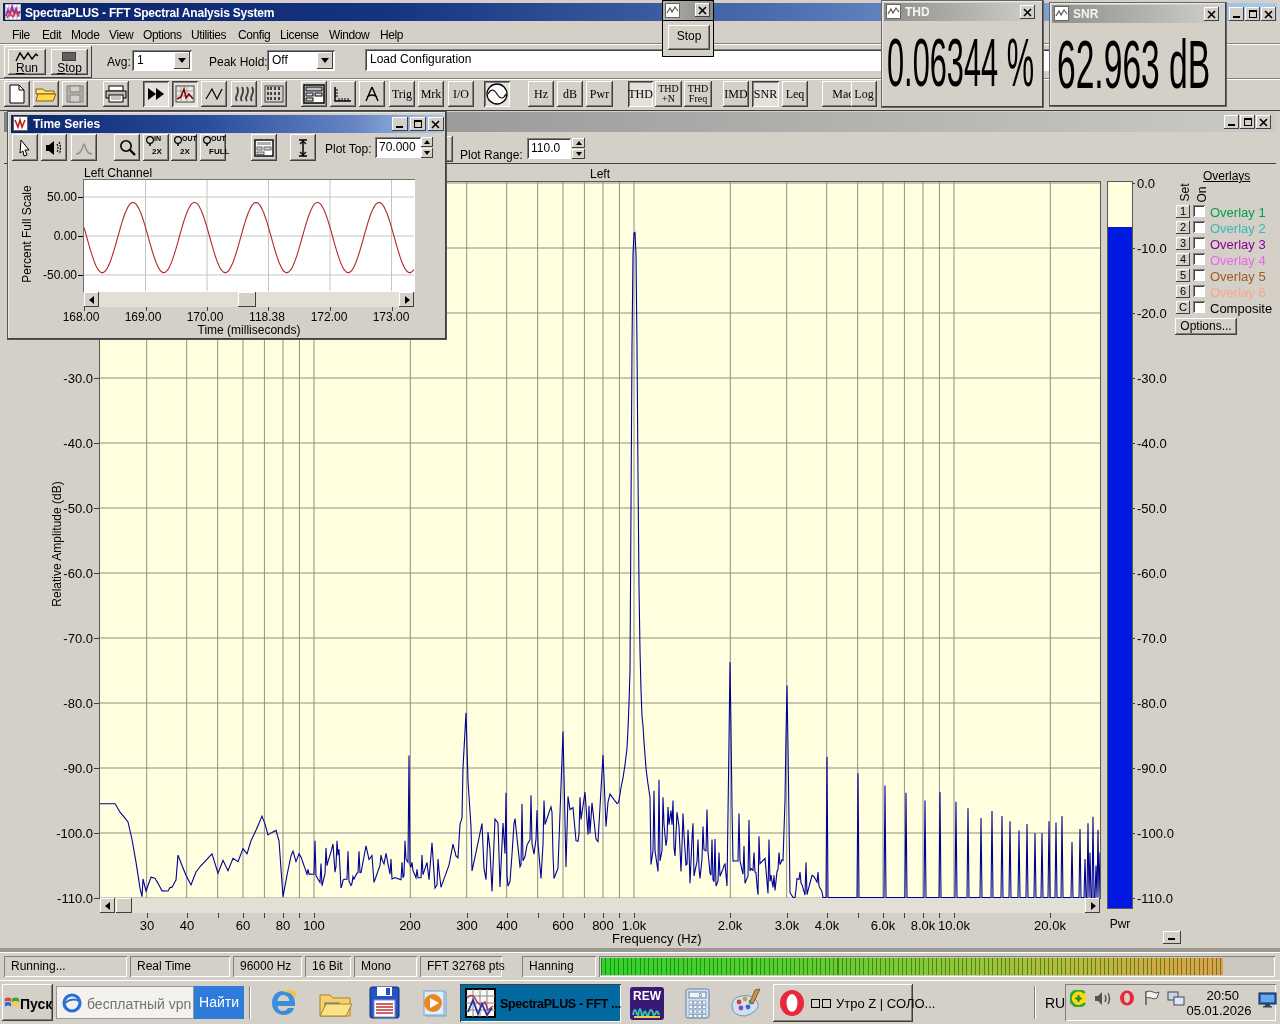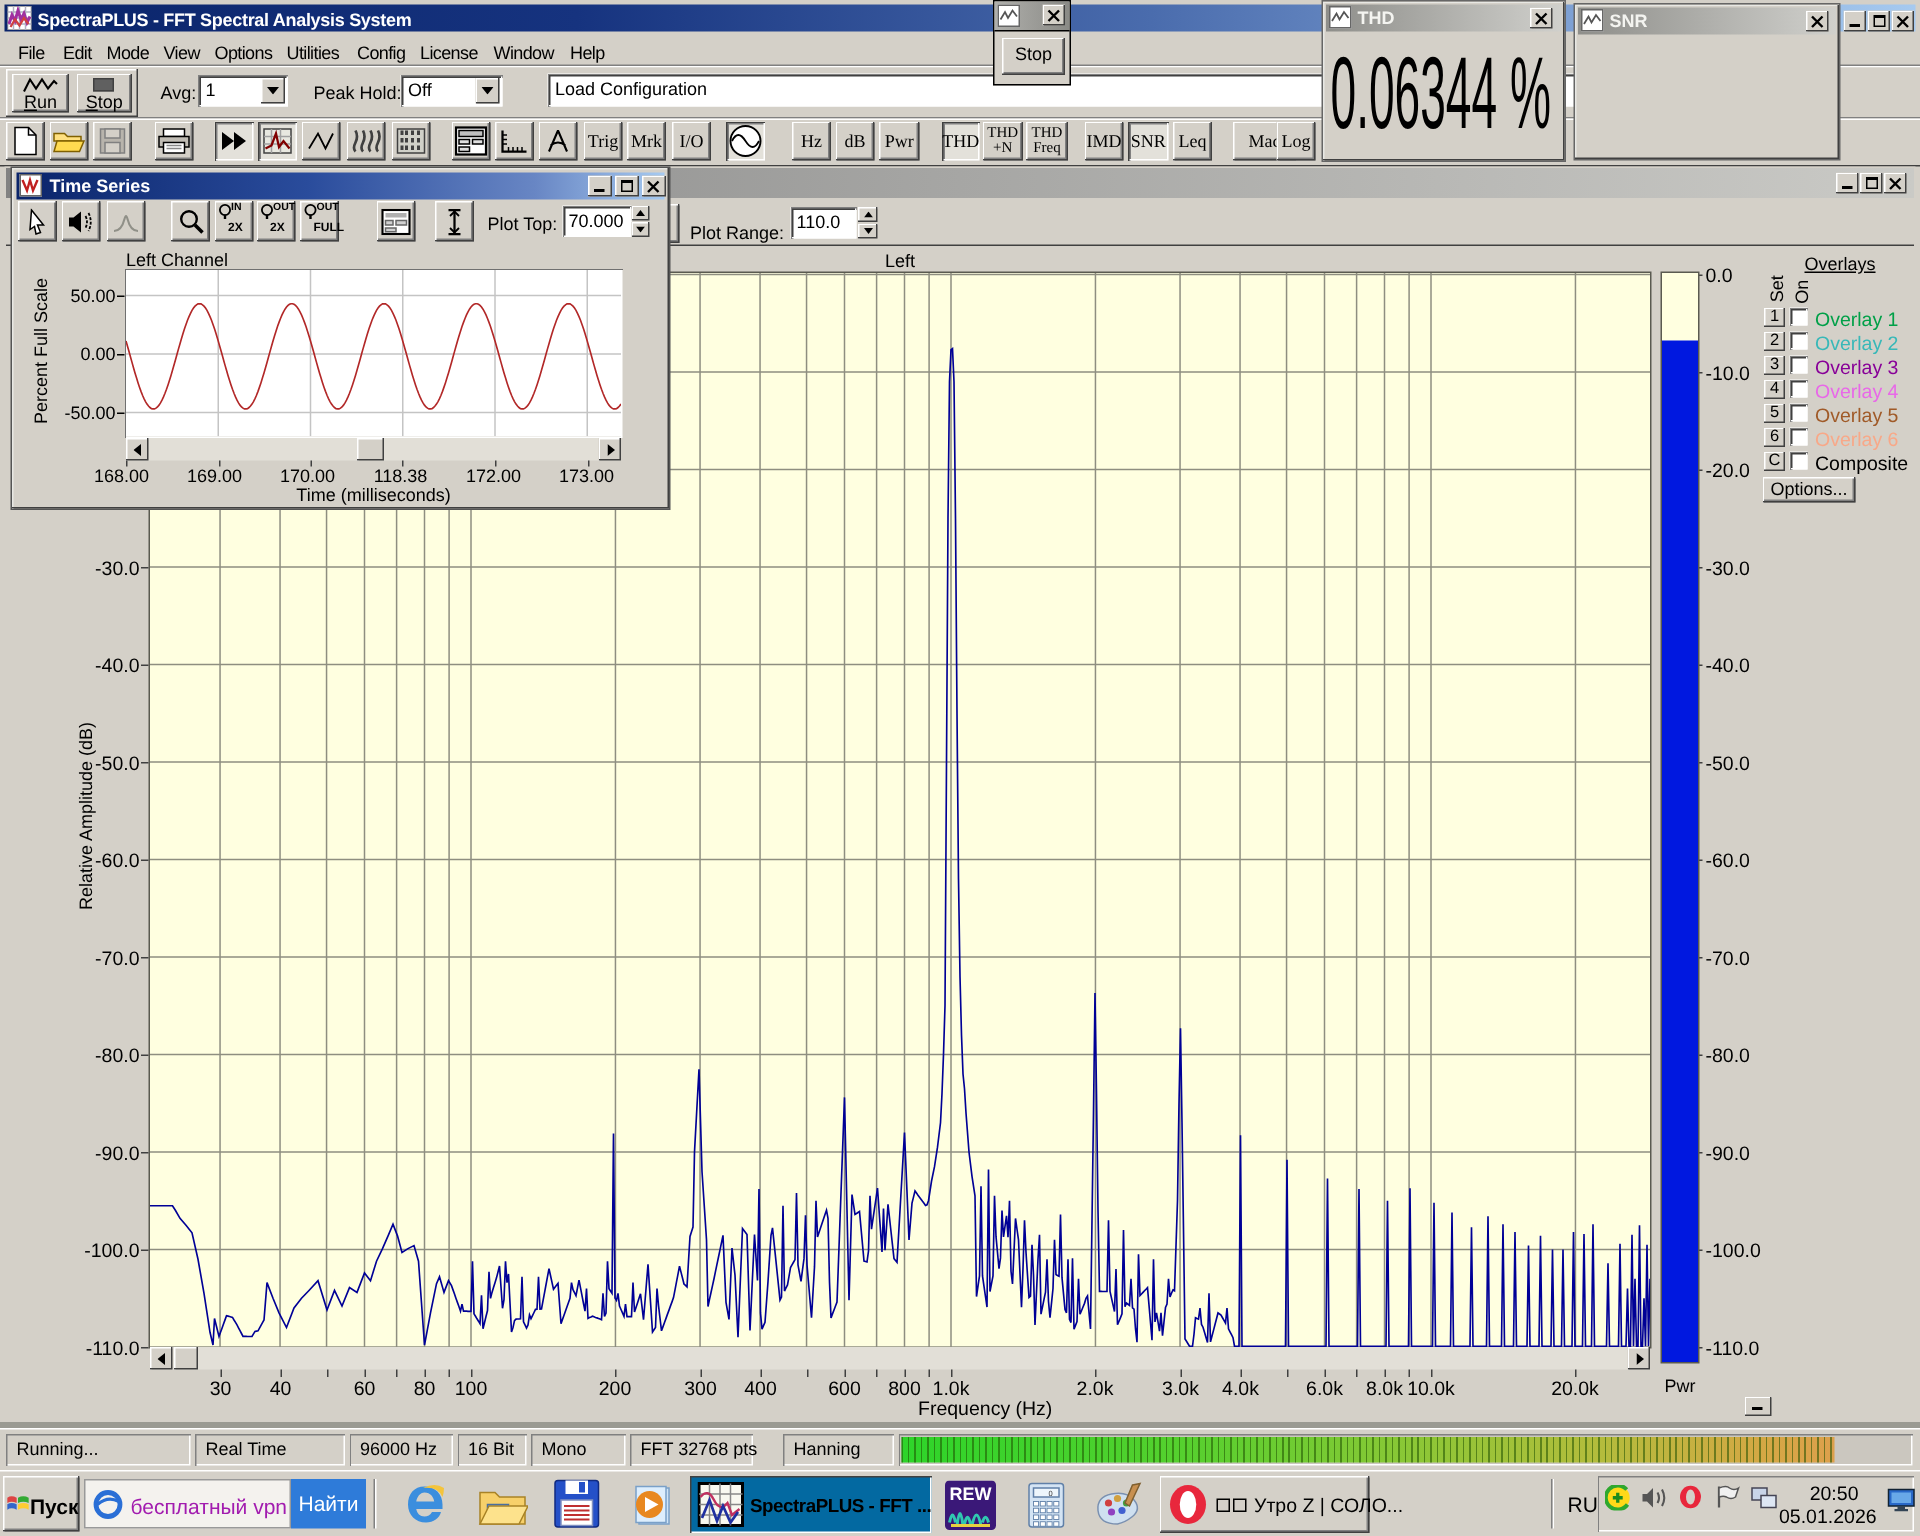--- a/index.html
+++ b/index.html
@@ -441,21 +441,21 @@
 <path d="M1 10 Q4 8 8 10 L8 14 Q4 12 1 14 Z" fill="#36c"></path>
       <path d="M9 10 Q13 8 17 10 L17 14 Q13 12 9 14 Z" fill="#fc3"></path>
 </svg>
 <div class="ab" style="left:18px;top:12px;font-weight:bold;font-size:14px">Пуск</div>
   </div>
 <div class="ab" style="left:56px;top:986px;width:138px;height:33px;background:#f4f2ee;border:1px solid #999">
 <svg class="ab" style="left:5px;top:6px" width="20" height="20" viewBox="0 0 20 20">
       <circle cx="10" cy="10" r="8" fill="none" stroke="#2a6fd6" stroke-width="3.2"></circle>
       <path d="M3 10 Q10 4 17 8" stroke="#2a6fd6" stroke-width="2" fill="none"></path>
     </svg>
-<div class="ab" style="left:30px;top:9px;color:#a21caf;font-size:14px">бесплатный vpn</div>
+<div class="ab" style="left:30px;top:9px;color:#737373;font-size:14px">бесплатный vpn</div>
   </div>
 <div class="ab" style="left:194px;top:986px;width:50px;height:33px;background:#2e7bd9;color:#fff;font-size:14px;text-align:center;padding-top:8px">Найти</div>
 <div class="ab etchv" style="left:249px;top:986px;width:2px;height:33px"></div>
 <svg class="ab" style="left:268px;top:987px" width="31" height="31" viewBox="0 0 31 31">
 <path d="M15 4 C8 4 4 9 4 16 C4 23 9 28 16 28 C21 28 25 25 26 21 L20 21 C19 23 17 24 15 24 C12 24 10 22 9.5 19 L27 19 L27 16 C27 9 22 4 15 4 Z M15 8 C19 8 21 11 21.5 14 L9.5 14 C10 11 12 8 15 8 Z" fill="#3b8ede"></path>
 <path d="M28 5 Q22 1 14 5 Q24 4 27 11 Q28 8 28 5 Z" fill="#f4c43c"></path>
 </svg>
 <svg class="ab" style="left:318px;top:988px" width="34" height="31" viewBox="0 0 34 31">
 <path d="M2 7 L12 7 L15 10 L32 10 L32 28 L2 28 Z" fill="#f7d06a" stroke="#a98326"></path>
 <rect x="7" y="15" width="14" height="10" fill="#7ba7e0" stroke="#4a6fa0"></rect>
@@ -546,21 +546,21 @@
   </svg>
 <svg class="ab" style="left:1143px;top:990px" width="18" height="16" viewBox="0 0 18 16">
 <path d="M3 1 V15" stroke="#555" stroke-width="1.5"></path>
     <path d="M3 2 Q8 0 10 2 Q13 4 16 2 L14 8 Q11 10 8 8 Q6 7 3 8 Z" fill="#f0f0f0" stroke="#555"></path>
   </svg>
 <svg class="ab" style="left:1167px;top:991px" width="18" height="15" viewBox="0 0 18 15">
 <rect x="1" y="1" width="10" height="8" fill="#c8d4e8" stroke="#445"></rect>
     <rect x="7" y="6" width="10" height="8" fill="#dde6f4" stroke="#445"></rect>
   </svg>
 <div class="ab" style="left:1183px;top:988px;width:56px;text-align:right;font-size:13px">20:50</div>
-<div class="ab" style="left:1186px;top:1003px;width:66px;text-align:left;font-size:13px">05.01.2026</div>
+<div class="ab" style="left:1186px;top:1003px;width:66px;text-align:center;font-size:13px">05.01.2026</div>
 <svg class="ab" style="left:1258px;top:992px" width="19" height="16" viewBox="0 0 19 16">
 <rect x="1" y="1" width="17" height="11" fill="#2868c8" stroke="#123"></rect>
     <rect x="3" y="3" width="13" height="7" fill="#68a8e8"></rect>
 <rect x="7" y="12" width="5" height="2" fill="#345"></rect>
     <rect x="5" y="14" width="9" height="1.5" fill="#345"></rect>
   </svg>
 <div class="ab" style="left:662px;top:0;width:52px;height:57px;background:#d4d0c8;border:1px solid #000">
 <div class="ab" style="left:0;top:0;width:50px;height:19px;background:linear-gradient(90deg,#b0b0ac,#8a8a86)"></div>
 <div class="ab" style="left:2px;top:2px;width:15px;height:15px;background:#fff;border:1px solid #666">
 <svg width="13" height="13">
@@ -594,20 +594,22 @@
 <div class="ab" style="left:4px;top:3px;width:15px;height:15px;background:#fff;border:1px solid #666">
 <svg width="13" height="13">
         <path d="M1 9 L4 4 L6 8 L9 3 L12 7" stroke="#555" stroke-width="1.2" fill="none"></path>
       </svg></div>
 <div class="ab" style="left:23px;top:4px;color:#f4f4f0;font-weight:bold">SNR</div>
 <div class="ab raised2" style="left:154px;top:4px;width:15px;height:14px;background:#d4d0c8">
 <svg style="position:absolute;left:3px;top:3px" width="9" height="9">
         <path d="M1 1 L8 8 M8 1 L1 8" stroke="#000" stroke-width="1.6"></path>
       </svg>
     </div>
+<div class="ab" style="left:7px;top:27px;width:165px;height:60px;overflow:visible">
+<span style="display:inline-block;transform:scaleX(0.494);transform-origin:0 0;font-size:68px;line-height:68px;white-space:nowrap">62.963 dB</span></div>
 </div>
 <div class="ab" style="left:8px;top:112px;width:438px;height:227px;background:#d4d0c8;box-shadow:inset -1px -1px 0 #404040,inset 1px 1px 0 #e8e8e4,0 0 0 1px #555"></div>
 <div class="ab" style="left:11px;top:115px;width:432px;height:18px;background:linear-gradient(90deg,#0a246a 0%,#2a4c9c 45%,#6886c4 80%,#a6caf0 100%)"></div>
 <div class="ab" style="left:13px;top:116px;width:15px;height:15px;background:#fff;border:1px solid #666">
 <svg width="13" height="13">
       <path d="M1 3 L4 10 L6 3 L8 10 L11 3" stroke="#c02020" stroke-width="1.6" fill="none"></path>
     </svg></div>
 <div class="ab" style="left:33px;top:117px;color:#fff;font-weight:bold">Time Series</div>
 <div class="raised2 ab" style="left:392px;top:117px;width:16px;height:14px;background:#d4d0c8"></div>
 <div class="raised2 ab" style="left:410px;top:117px;width:16px;height:14px;background:#d4d0c8"></div>

